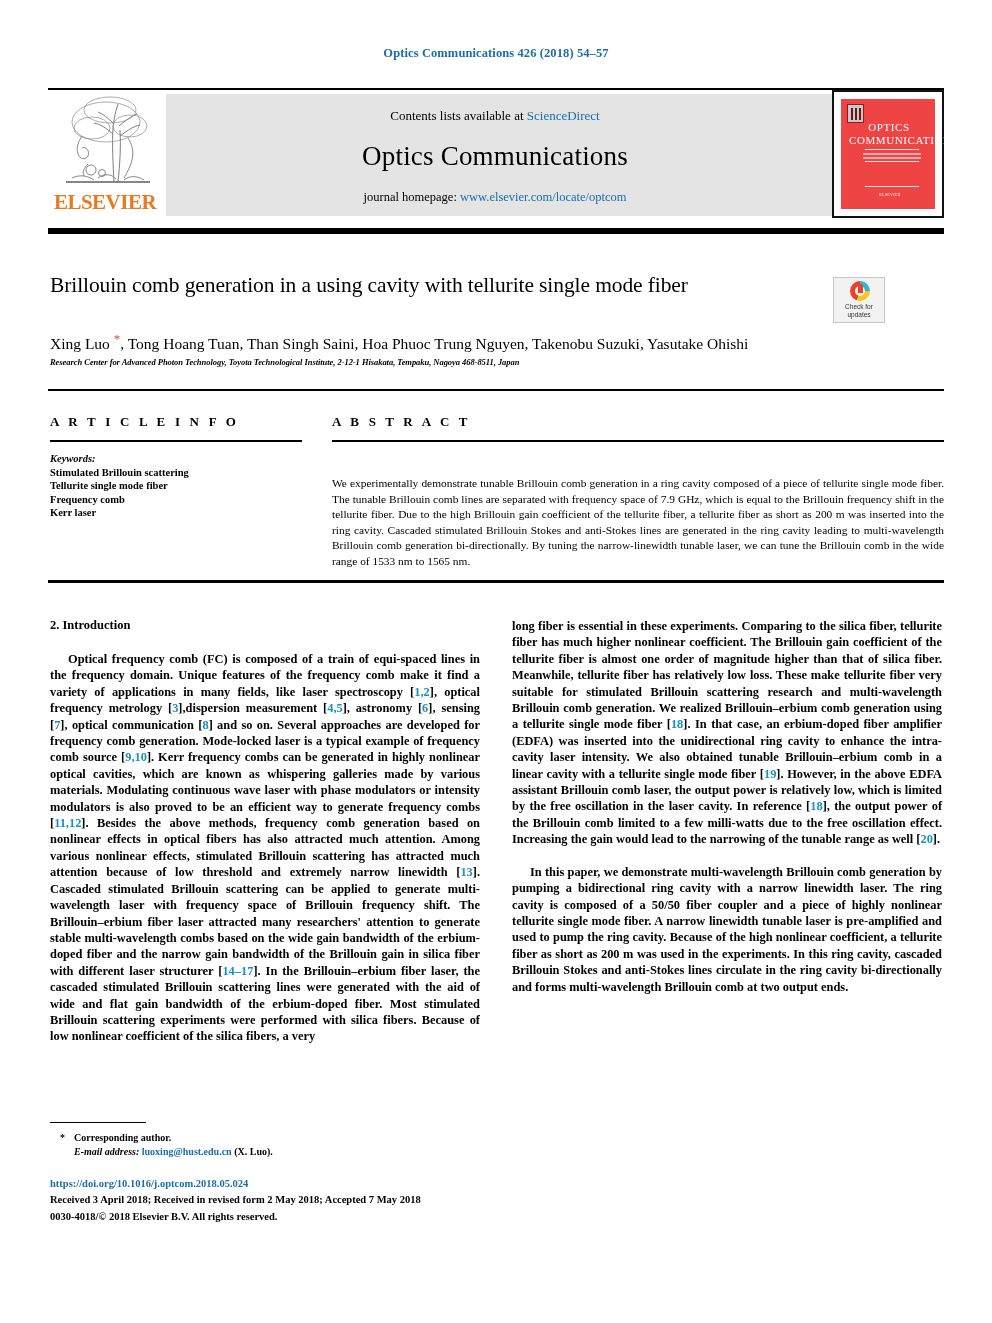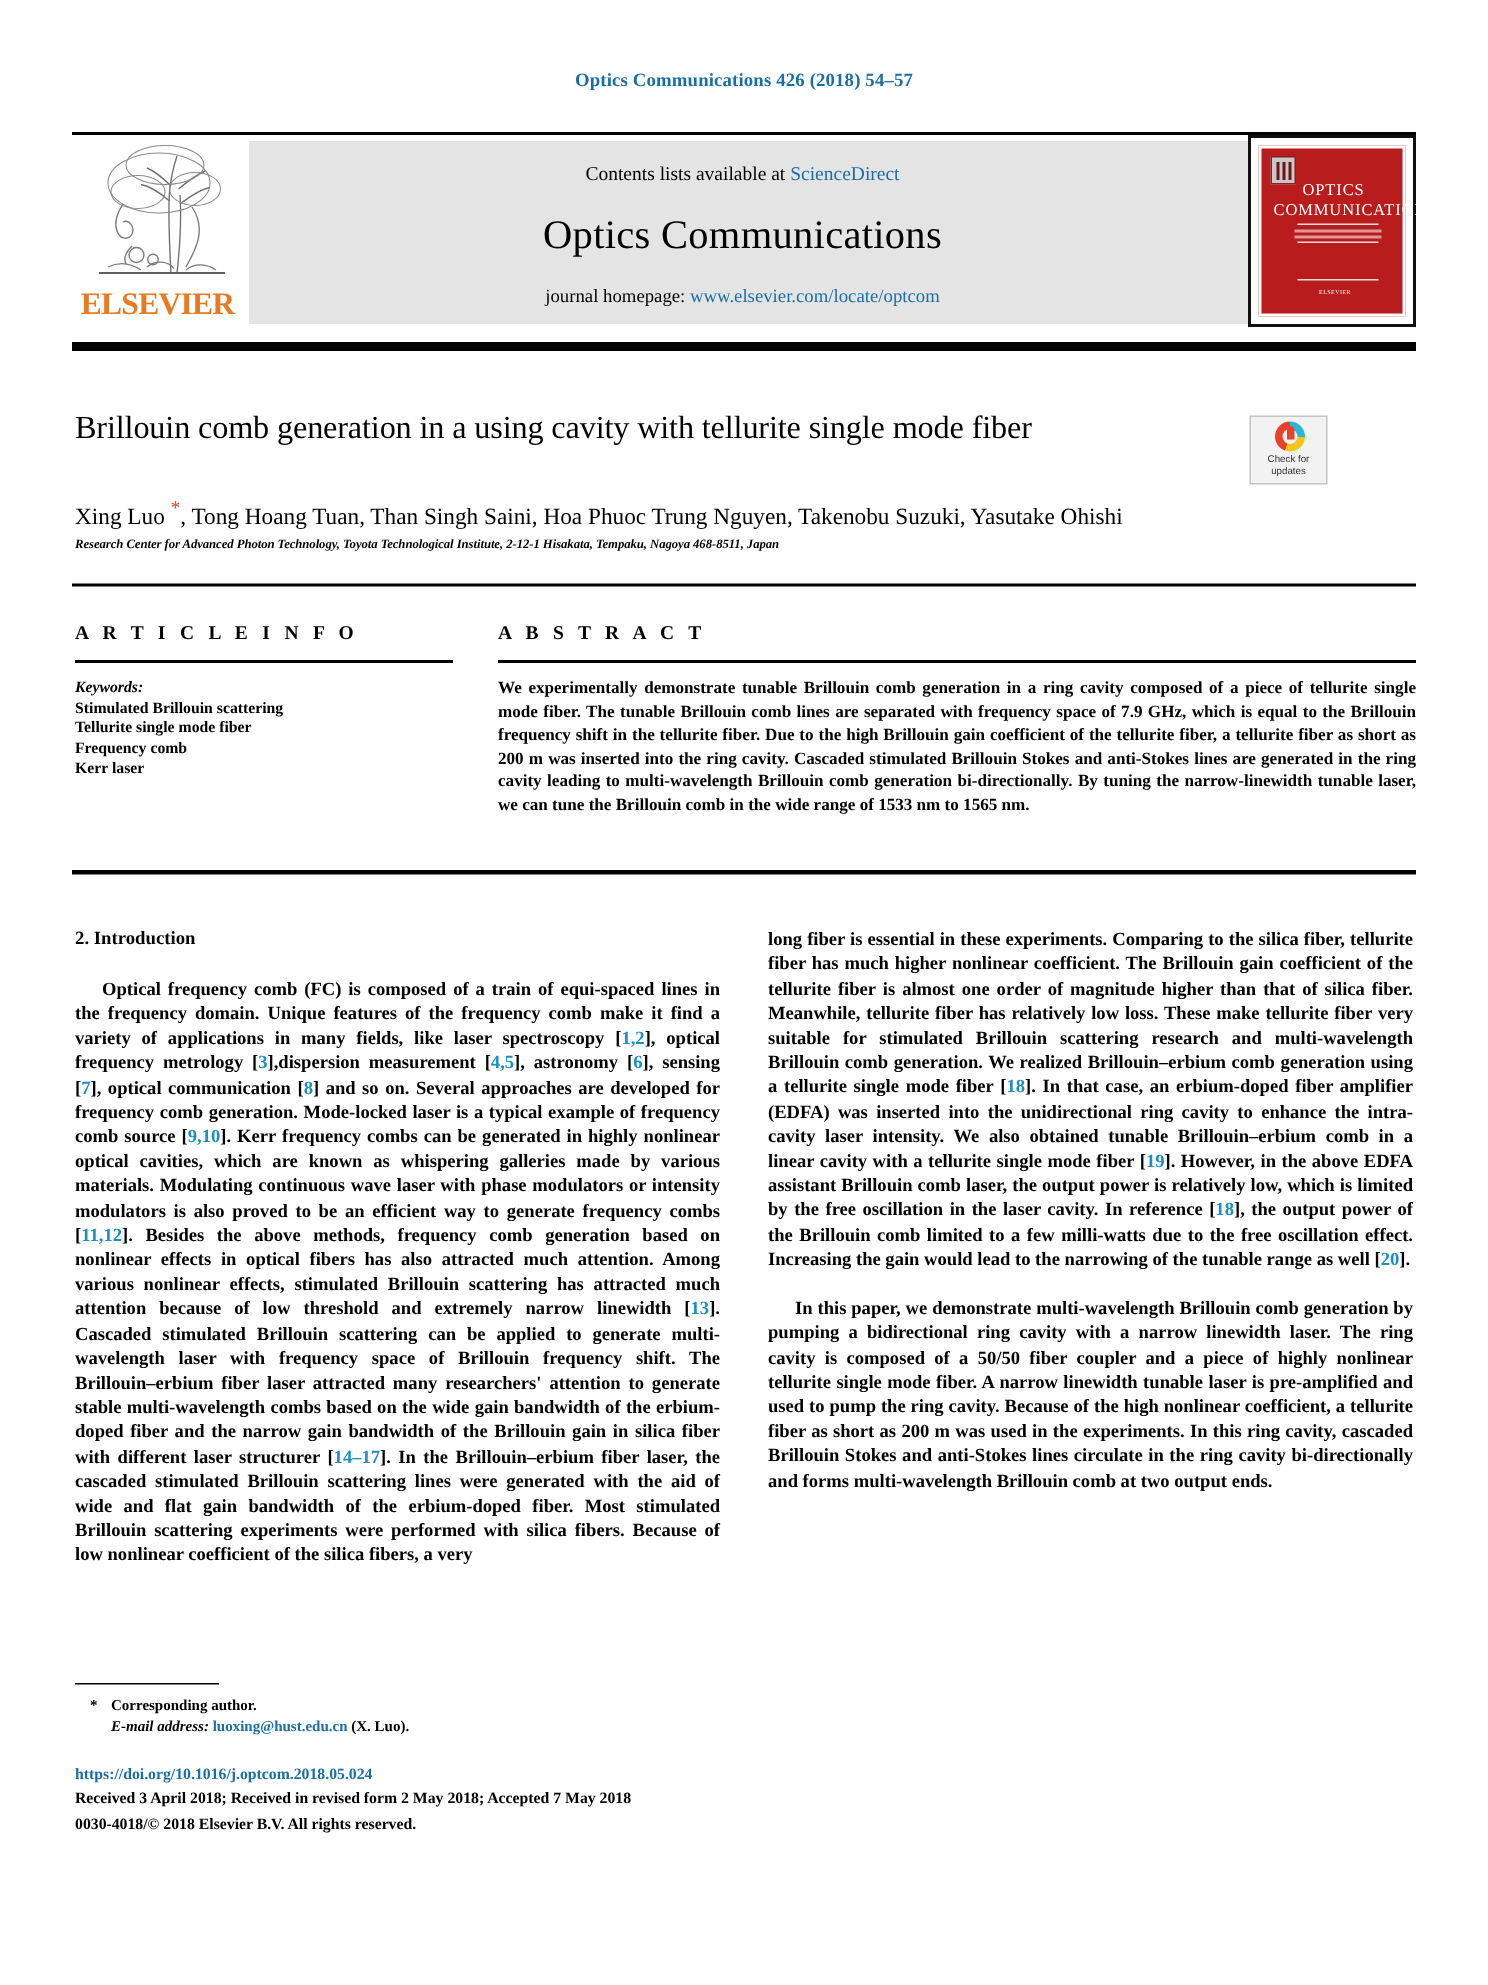--- a/index.html
+++ b/index.html
@@ -111,21 +111,21 @@
     width: 112px;
     height: 128px;
     background: #ffffff;
     border: 2px solid #111;
     box-sizing: border-box;
   }
   .cover-inner {
     position: absolute;
     left: 5px; top: 5px;
     right: 5px; bottom: 5px;
-    background: #b91c1c;
+    background: #ef4444;
     border: 2px solid #ffffff;
     box-sizing: border-box;
   }
   .cover-badge {
     position: absolute;
     left: 6px; top: 5px;
     width: 17px;
     height: 19px;
     background: #c8c8c8;
     border: 1px solid #8d1b20;
@@ -302,26 +302,26 @@
     width: 255px;
     font-size: 10.5px;
     line-height: 13.5px;
     font-weight: bold;
   }
   .keywords .kw-head {
     font-style: italic;
   }
   .abstract {
     position: absolute;
-    left: 332px; top: 452px;
+    left: 332px; top: 476px;
     width: 612px;
     font-size: 11.4px;
     line-height: 15.6px;
     text-align: justify;
-    font-weight: bold;
+    font-weight: normal;
   }
   .rule-abs-bottom {
     position: absolute;
     left: 48px; top: 580px;
     width: 896px;
     height: 2.5px;
     background: #000;
   }
 
   

